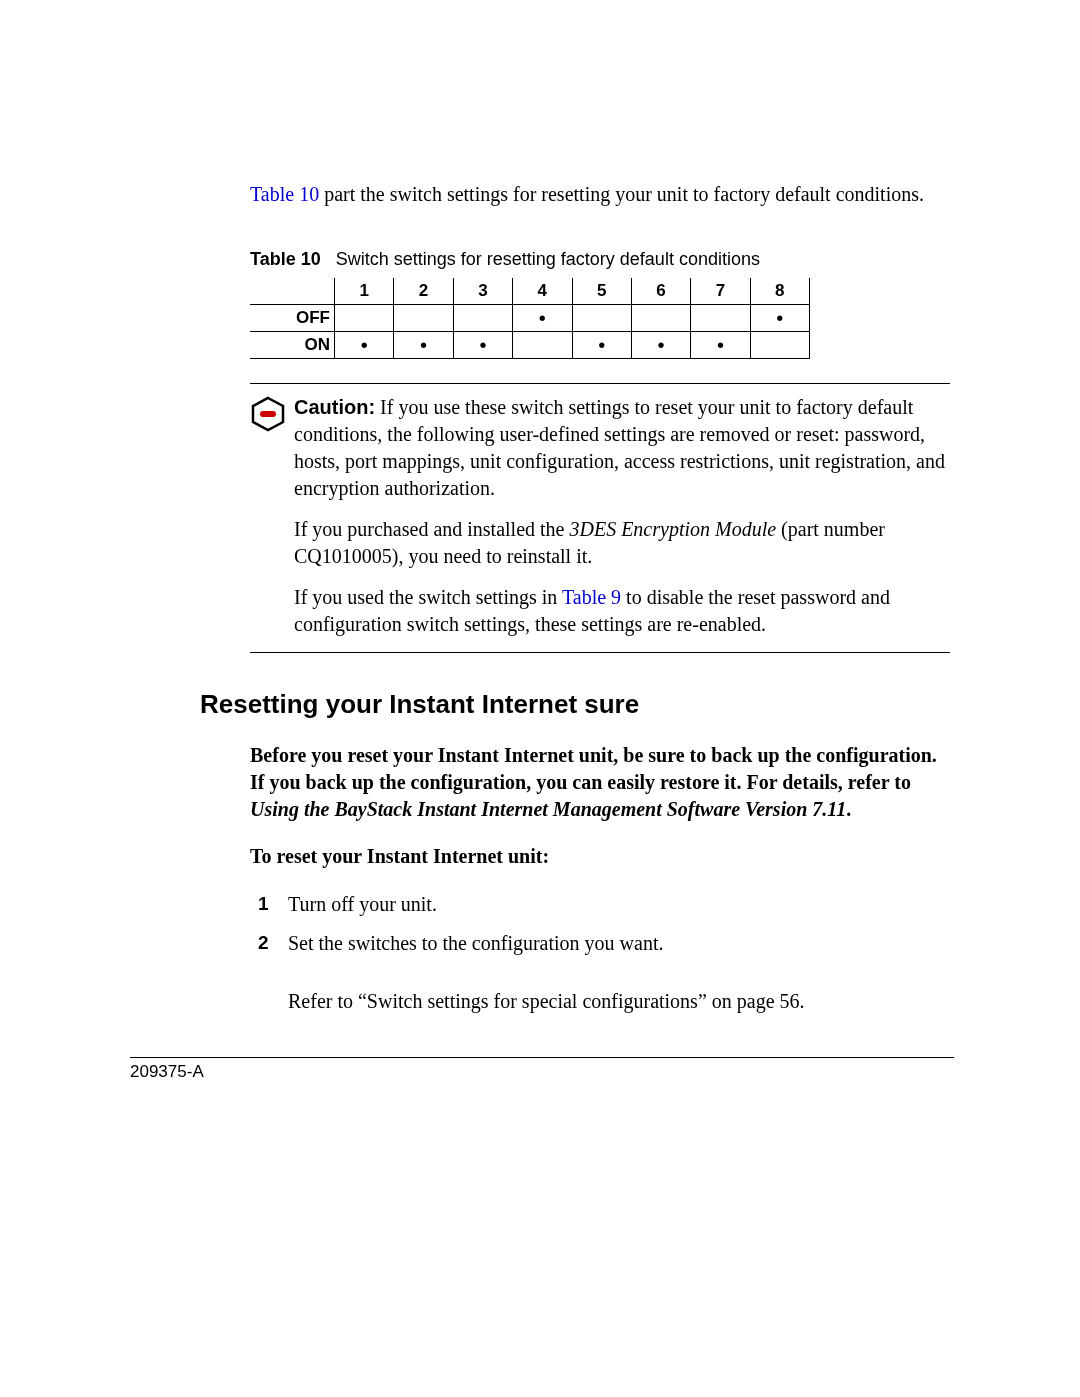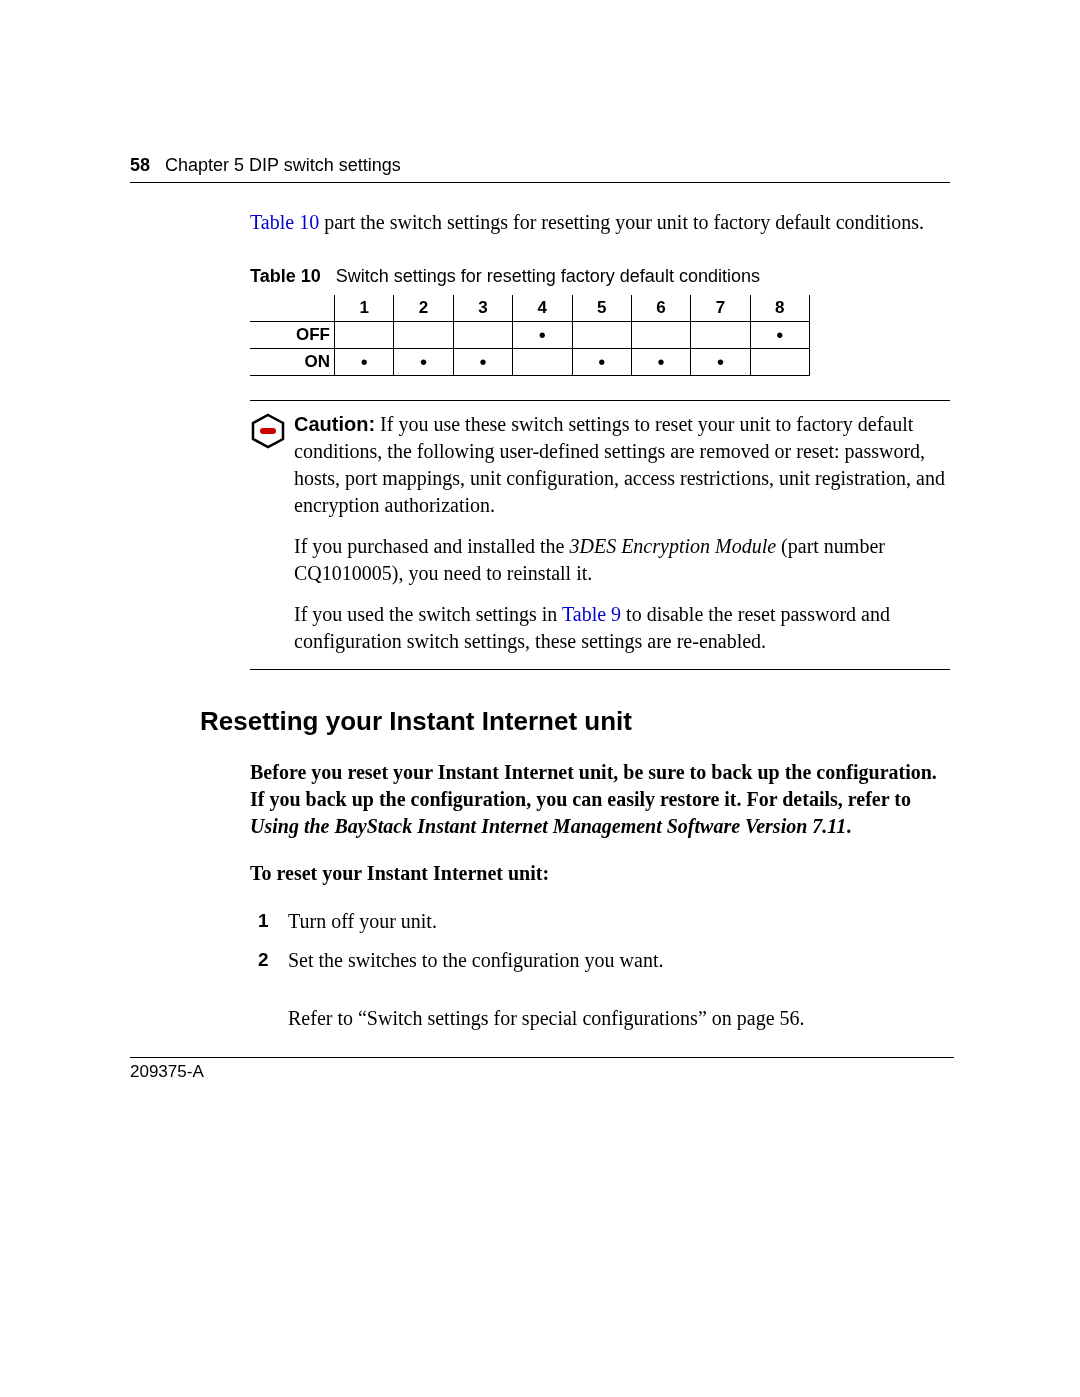--- a/index.html
+++ b/index.html
@@ -28,21 +28,21 @@
     margin-top: 26px;
   }
   .intro {
     font-size: 20px;
     line-height: 1.35;
   }
   .link { color: #0000d0; }
   .table-caption {
     font-family: Arial, Helvetica, sans-serif;
     font-size: 18px;
-    margin-top: 30px;
+    margin-top: 41px;
     margin-bottom: 8px;
   }
   .table-caption .tlabel { font-weight: bold; }
   table.switch {
     border-collapse: collapse;
     width: 560px;
     font-family: Arial, Helvetica, sans-serif;
     font-size: 17px;
   }
   table.switch th, table.switch td {
@@ -126,23 +126,20 @@
     padding-top: 4px;
     font-family: Arial, Helvetica, sans-serif;
     font-size: 17px;
   }
 </style>
 </head>
 <body>
 
 <div class="page">
 
-  <div class="header-line">
-    <span class="pnum">58</span>&nbsp;&nbsp;&nbsp;<span>Chapter 5  DIP switch settings</span>
-  </div>
 
   <div class="body-block">
     <p class="intro">
       <span class="link">Table 10</span><span> part the switch settings for resetting your unit to factory default conditions.</span>
     </p>
 
     <div class="table-caption">
       <span class="tlabel">Table 10</span>&nbsp;&nbsp;&nbsp;<span>Switch settings for resetting factory default conditions</span>
     </div>
 
@@ -198,21 +195,21 @@
         <p>
           <span>If you purchased and installed the </span><span class="ital">3DES Encryption Module</span><span> (part number CQ1010005), you need to reinstall it.</span>
         </p>
         <p>
           <span>If you used the switch settings in </span><span class="link">Table 9</span><span> to disable the reset password and configuration switch settings, these settings are re-enabled.</span>
         </p>
       </div>
     </div>
   </div>
 
-  <h2 class="section">Resetting your Instant Internet unit</h2>
+  <h2 class="section">Resetting your Instant Internet sure</h2>
 
   <div class="sect-body">
     <p>
       <span>Before you reset your Instant Internet unit, be sure to back up the configuration. If you back up the configuration, you can easily restore it. For details, refer to </span><span class="ital">Using the BayStack Instant Internet Management Software Version 7.11</span><span>.</span>
     </p>
     <p>To reset your Instant Internet unit:</p>
     <ol class="steps">
       <li><span>Turn off your unit.</span></li>
       <li>
         <span>Set the switches to the configuration you want.</span><br><br>

